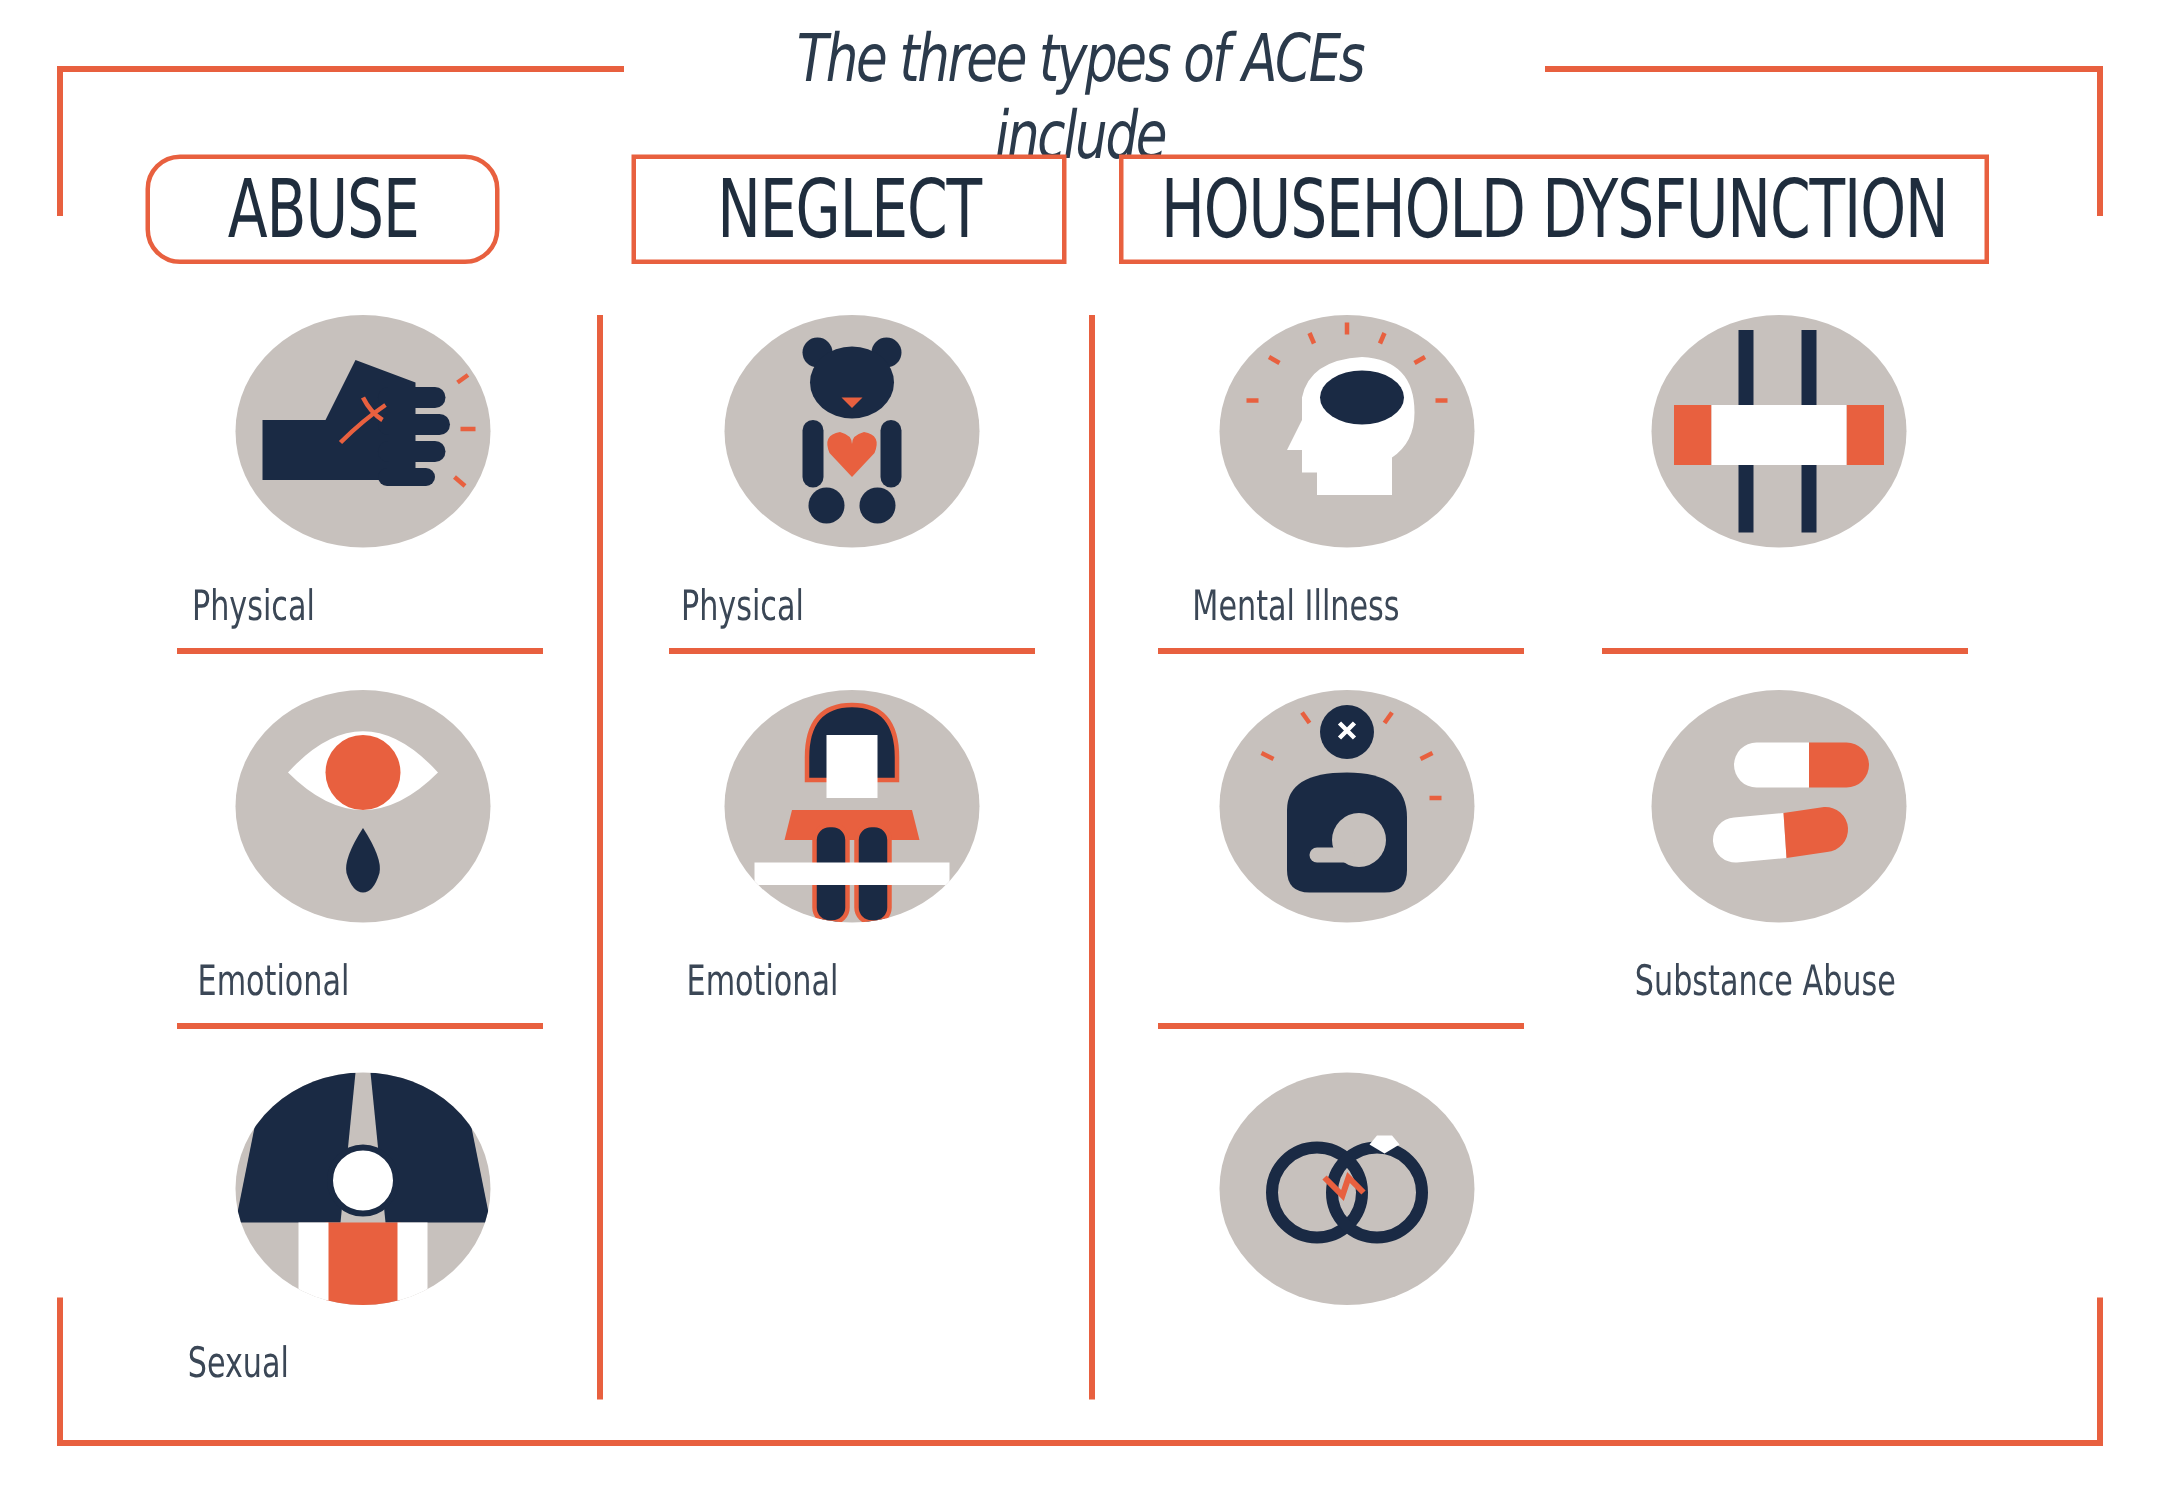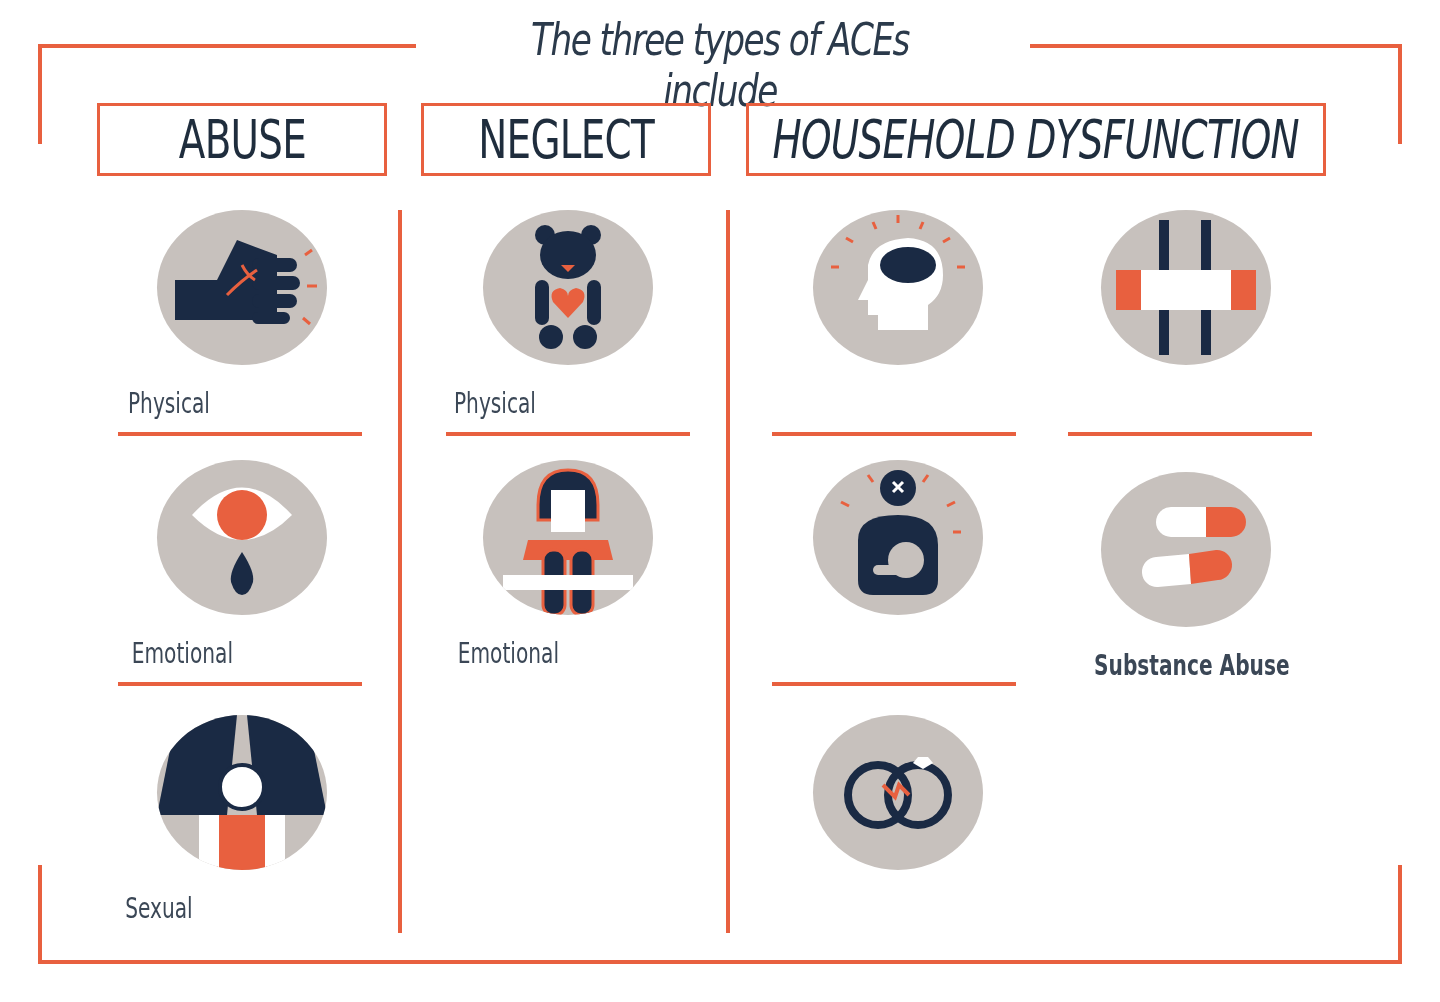--- a/index.html
+++ b/index.html
@@ -20,27 +20,27 @@
 <div class="line" style="left:38px;top:44px;width:378px;height:4px;"></div>
 <div class="line" style="left:1030px;top:44px;width:372px;height:4px;"></div>
 <div class="line" style="left:38px;top:44px;width:4px;height:100px;"></div>
 <div class="line" style="left:1398px;top:44px;width:4px;height:100px;"></div>
 <div class="line" style="left:38px;top:865px;width:4px;height:99px;"></div>
 <div class="line" style="left:1398px;top:865px;width:4px;height:99px;"></div>
 <div class="line" style="left:38px;top:960px;width:1364px;height:4px;"></div>
 
 <div class="title">The three types of ACEs include</div>
 
-<div class="cat-box" style="left:97px;width:290px;">
+<div class="cat-box" style="left:97px;width:236px;border-radius:23px;">
   <span class="cat-label">ABUSE</span>
 </div>
 <div class="cat-box" style="left:421px;width:290px;align-items:center;">
   <span class="cat-label">NEGLECT</span>
 </div>
-<div class="cat-box" style="left:746px;width:580px;font-style:italic;">
+<div class="cat-box" style="left:746px;width:580px;">
   <span class="cat-label">HOUSEHOLD DYSFUNCTION</span>
 </div>
 
 <div class="line" style="left:398px;top:210px;width:4px;height:723px;"></div>
 <div class="line" style="left:726px;top:210px;width:4px;height:723px;"></div>
 
 <div class="item" style="left:112px;top:210px;">
   <div class="circle">
     <svg viewBox="0 0 170 155">
       <path d="M18 70 L60 70 L80 30 L120 45 L120 110 L18 110 Z" fill="#1a2a44"></path>
@@ -125,20 +125,21 @@
         <line x1="85" y1="5" x2="85" y2="13"></line>
         <line x1="60" y1="12" x2="63" y2="19"></line>
         <line x1="110" y1="12" x2="107" y2="19"></line>
         <line x1="33" y1="28" x2="40" y2="32"></line>
         <line x1="137" y1="28" x2="130" y2="32"></line>
         <line x1="18" y1="57" x2="26" y2="57"></line>
         <line x1="144" y1="57" x2="152" y2="57"></line>
       </g>
     </svg>
   </div>
+  <div><span class="item-label">Mental Illness</span></div>
 </div>
 <div class="sep" style="left:772px;top:432px;width:244px;"></div>
 
 <div class="item" style="left:1056px;top:210px;">
   <div class="circle">
     <svg viewBox="0 0 170 155">
       <rect x="58" y="10" width="10" height="50" fill="#1a2a44"></rect>
       <rect x="100" y="10" width="10" height="50" fill="#1a2a44"></rect>
       <rect x="58" y="100" width="10" height="45" fill="#1a2a44"></rect>
       <rect x="100" y="100" width="10" height="45" fill="#1a2a44"></rect>
@@ -164,21 +165,21 @@
         <line x1="115" y1="15" x2="110" y2="22"></line>
         <line x1="28" y1="42" x2="36" y2="46"></line>
         <line x1="142" y1="42" x2="134" y2="46"></line>
         <line x1="148" y1="72" x2="140" y2="72"></line>
       </g>
     </svg>
   </div>
 </div>
 <div class="sep" style="left:772px;top:682px;width:244px;"></div>
 
-<div class="item" style="left:1056px;top:472px;font-weight:bold;">
+<div class="item" style="left:1056px;top:460px;">
   <div class="circle">
     <svg viewBox="0 0 170 155">
       <path d="M70 35 L105 35 L105 65 L70 65 A15 15 0 0 1 70 35 Z" fill="#ffffff"></path>
       <path d="M105 35 L130 35 A15 15 0 0 1 130 65 L105 65 Z" fill="#e8603f"></path>
       <path d="M55 85 L88 82 L90 112 L57 115 A15 15 0 0 1 55 85 Z" fill="#ffffff"></path>
       <path d="M88 82 L115 78 A15 15 0 0 1 117 108 L90 112 Z" fill="#e8603f"></path>
     </svg>
   </div>
   <div><span class="item-label">Substance Abuse</span></div>
 </div>

